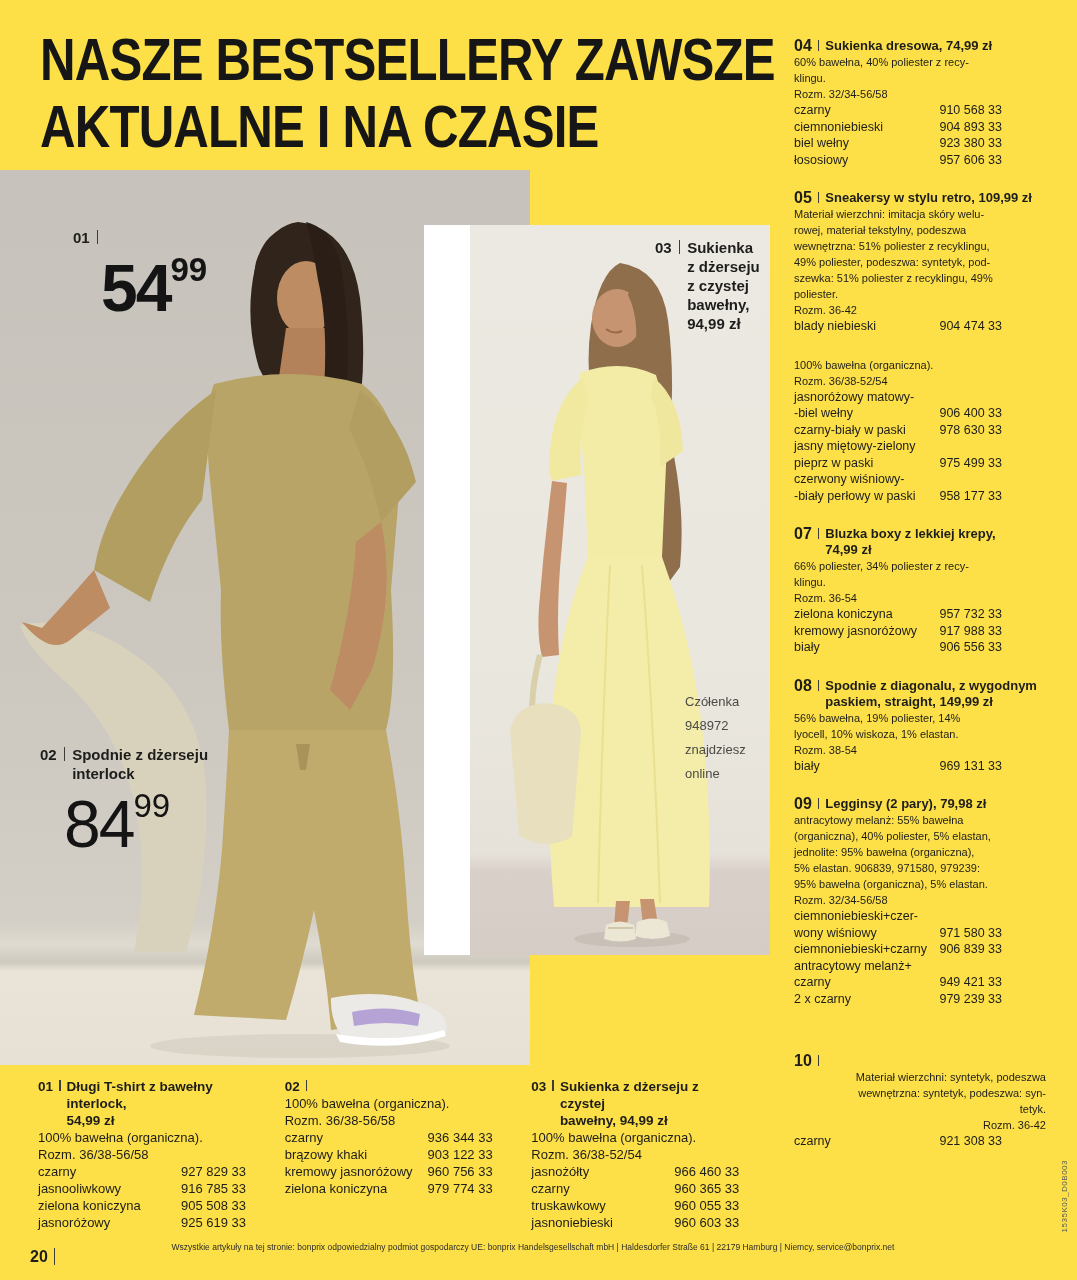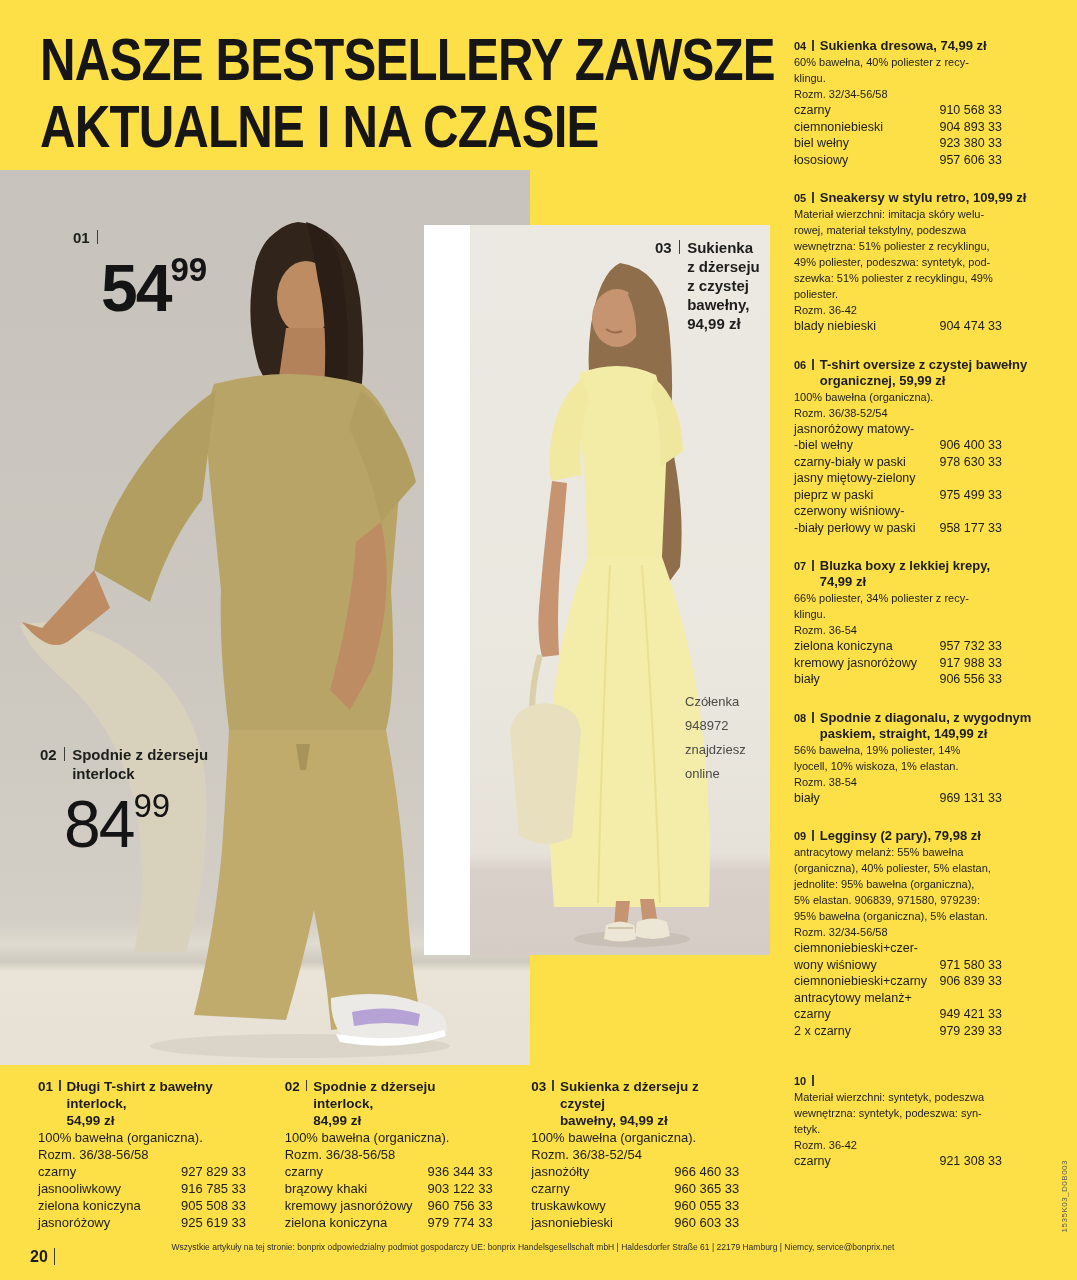--- a/index.html
+++ b/index.html
@@ -33,32 +33,32 @@
   #tag01 .tag-price{margin-left:28px;font-weight:bold;}
   #tag02{left:40px;top:745px;}
   #tag02 .tag-price{margin-left:24px;}
   #tag03{left:655px;top:238px;}
   .note{position:absolute;left:685px;top:690px;z-index:3;font-size:13px;line-height:24px;
         color:#4b4a45;white-space:pre-line;}
 
   
   .product{margin-bottom:22px;}
   .prod-head{display:flex;gap:6px;}
-  .pnum{font-weight:700;font-size:11px;line-height:16px;}
+  .pnum{font-weight:700;font-size:16px;line-height:16px;}
   .prod-head .bar{height:11px;margin-top:2px;}
   .ptitle{font-weight:700;font-size:13px;line-height:16px;white-space:pre-line;}
   .pdesc{font-size:11px;line-height:16px;white-space:pre-line;}
   .pcolors{width:208px;}
   .crow{display:flex;justify-content:space-between;align-items:flex-end;
         font-size:12.5px;line-height:16.5px;}
   .cname{white-space:pre-line;}
   .ccode{white-space:nowrap;}
 
   #right-col{position:absolute;left:794px;top:38px;width:252px;z-index:3;}
-  #right-col .product:last-child{margin-top:34px;}
+  #right-col .product:last-child{margin-top:46px;text-align:right;}
 
   #bottom-row{position:absolute;left:38px;top:1078px;width:740px;z-index:3;display:flex;}
   #bottom-row .product{width:215px;margin-right:38px;margin-bottom:0;}
   #bottom-row .ptitle,#bottom-row .pnum{font-size:13.5px;line-height:17px;}
   #bottom-row .pdesc,#bottom-row .crow{font-size:13px;line-height:17px;}
 
   
   .footer{position:absolute;left:0;top:1236px;width:1077px;z-index:3;}
   .page-num{position:absolute;left:30px;top:12px;font-size:16px;font-weight:700;display:flex;gap:6px;}
   .page-num .bar{height:17px;margin-top:0;}
@@ -222,26 +222,20 @@
 Rozm. 36-42</div>
     <div class="pcolors">
   <div class="crow">
     <span class="cname">blady niebieski</span>
     <span class="ccode">904 474 33</span>
   </div>
 </div>
   </div>
 
   <div class="product">
-    <div class="prod-head">
-      <span class="pnum">06</span>
-      <span class="bar"></span>
-      <span class="ptitle">T-shirt oversize z czystej bawełny
-organicznej, 59,99 zł</span>
-    </div>
     <div class="pdesc">100% bawełna (organiczna).
 Rozm. 36/38-52/54</div>
     <div class="pcolors">
   <div class="crow">
     <span class="cname">jasnoróżowy matowy-
 -biel wełny</span>
     <span class="ccode">906 400 33</span>
   </div>
 
   <div class="crow">
@@ -394,22 +388,20 @@
     <span class="cname">jasnoróżowy</span>
     <span class="ccode">925 619 33</span>
   </div>
 </div>
   </div>
 
   <div class="product">
     <div class="prod-head">
       <span class="pnum">02</span>
       <span class="bar"></span>
-      <span class="ptitle">Spodnie z dżerseju interlock,
-84,99 zł</span>
     </div>
     <div class="pdesc">100% bawełna (organiczna).
 Rozm. 36/38-56/58</div>
     <div class="pcolors">
   <div class="crow">
     <span class="cname">czarny</span>
     <span class="ccode">936 344 33</span>
   </div>
 
   <div class="crow">

